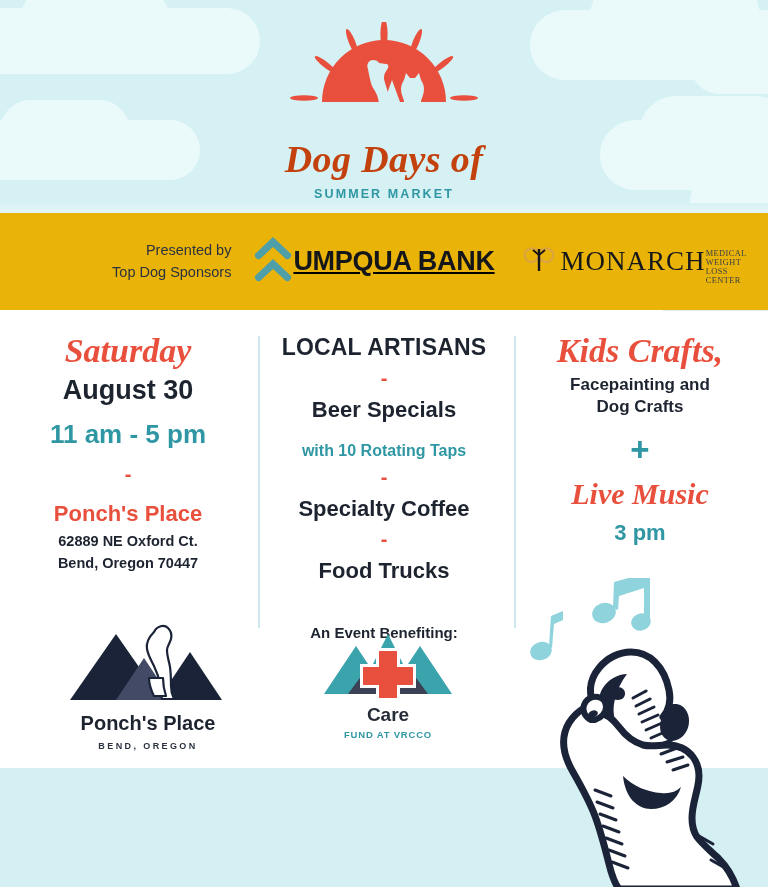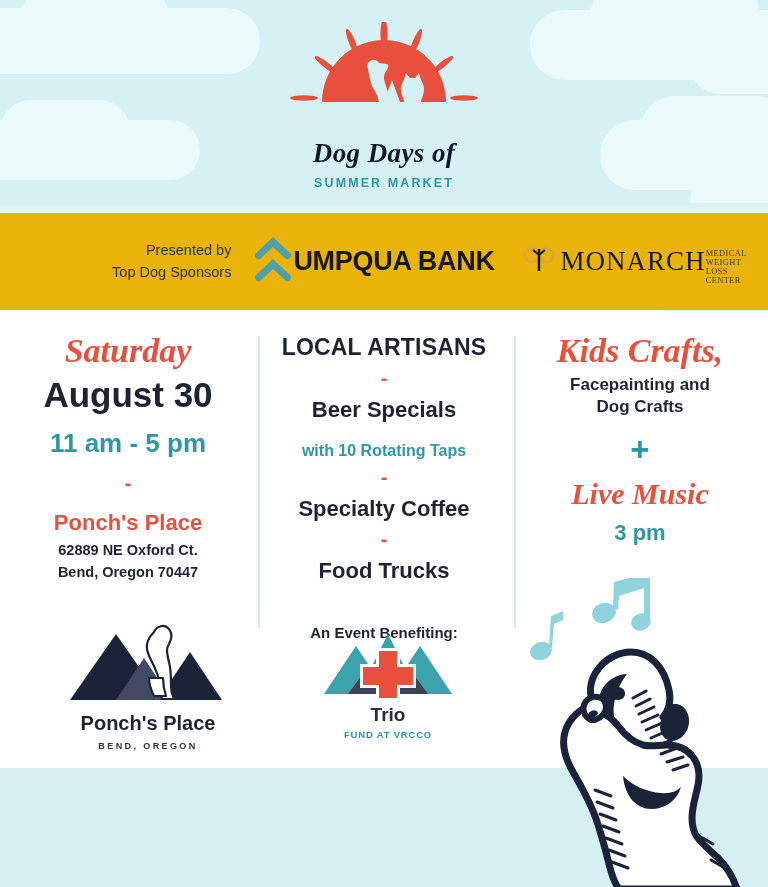--- a/index.html
+++ b/index.html
@@ -23,39 +23,39 @@
   .cloud.c3c{left:690px;top:34px;width:150px;height:60px;}
   .cloud.c4{left:600px;top:120px;width:260px;height:70px;}
   .cloud.c4b{left:640px;top:96px;width:150px;height:70px;}
   .cloud.c5{left:690px;top:172px;width:200px;height:58px;}
   .skyfade{position:absolute;left:0;bottom:0;width:768px;height:10px;background:linear-gradient(#d6f1f4,#e5f5f7);}
 
   
   .logo-wrap{position:absolute;left:0;top:22px;width:768px;text-align:center;}
   .sunburst{position:relative;width:240px;height:112px;margin:0 auto;}
   .logo-title{
-    margin-top:6px;color:#0f172a;
+    margin-top:6px;color:#c2410c;
     font-family:"Liberation Serif", serif;
-    font-style:italic;font-weight:bold;font-size:27px;letter-spacing:.4px;
+    font-style:italic;font-weight:bold;font-size:38px;letter-spacing:.4px;
     line-height:1;
   }
   .logo-sub{
     margin-top:9px;color:#2f97a3;font-weight:bold;font-size:12.5px;letter-spacing:2.1px;
   }
 
   
   .sponsor-band{
     position:absolute;left:0;top:213px;width:768px;height:97px;
     background:#eab308;display:flex;align-items:center;justify-content:center;gap:22px;
     border-bottom:1px solid #e3edf1;
   }
   .presented{
     color:#2b3240;font-size:14.5px;line-height:1.45;text-align:right;width:132px;
   }
-  .umpqua{display:flex;align-items:center;gap:0;}
+  .umpqua{display:flex;align-items:center;gap:0;text-decoration:underline;}
   .umpqua-word{font-size:27px;font-weight:bold;color:#15161a;letter-spacing:-.3px;}
   .monarch{display:flex;flex-direction:row;align-items:center;width:152px;}
   .monarch-word{
     font-family:"Liberation Serif", serif;font-size:27px;color:#16181c;letter-spacing:1px;line-height:1;
   }
   .monarch-sub{
     font-family:"Liberation Serif", serif;font-size:8.4px;color:#3a3f47;letter-spacing:.45px;margin-top:10px;
   }
   .monarch-rule{width:148px;height:1px;background:#cfc39a;margin-bottom:2px;}
 
@@ -69,21 +69,21 @@
 
   .script{
     font-family:"Liberation Serif", serif;font-style:italic;font-weight:bold;
     color:#e8503d;line-height:1;
   }
   .hdr-script{font-size:34px;}
   .dark{color:#1d2430;font-weight:bold;}
   .teal{color:#2f97a3;font-weight:bold;}
   .dash{color:#e8503d;font-weight:bold;font-size:20px;line-height:1;}
 
-  .c-left .l-date{font-size:35px;margin-top:7px;}
+  .c-left .l-date{font-size:27px;margin-top:7px;}
   .c-left .l-time{font-size:26px;margin-top:13px;}
   .c-left .l-dash{margin-top:14px;}
   .c-left .l-venue{font-size:22px;margin-top:17px;}
   .c-left .l-addr{font-size:14.5px;color:#1d2430;font-weight:bold;line-height:1.45;margin-top:4px;}
 
   .c-mid .m-head{font-size:23px;letter-spacing:.2px;}
   .c-mid .m-item{font-size:22px;margin-top:9px;}
   .c-mid .m-sub{font-size:16px;margin-top:19px;}
   .c-mid .m-dash{margin-top:7px;}
   .c-mid .benefit{font-size:15px;margin-top:40px;}
@@ -257,21 +257,21 @@
       <svg width="140" height="78" viewBox="0 0 140 78" xmlns="http://www.w3.org/2000/svg">
         <path d="M6 74 L38 26 L70 74 Z" fill="#3aa3ab"></path>
         <path d="M70 74 L102 26 L134 74 Z" fill="#3aa3ab"></path>
         <path d="M40 74 L70 14 L100 74 Z" fill="#3aa3ab"></path>
         <path d="M30 74 L52 44 L74 74 Z" fill="#3b4255"></path>
         <path d="M66 74 L88 44 L110 74 Z" fill="#3b4255"></path>
         <path d="M58 28 h24 v16 h16 v24 h-16 v16 h-24 v-16 h-16 v-24 h16 z" fill="#ffffff"></path>
         <path d="M61 31 h18 v16 h16 v18 h-16 v16 h-18 v-16 h-16 v-18 h16 z" fill="#e8503d"></path>
       </svg>
     </span>
-    <div class="care-name">Trio</div>
+    <div class="care-name">Care</div>
     <div class="care-sub">FUND AT VRCCO</div>
   </div>
 
   <div class="dogart-fg">
     <svg width="253" height="309" viewBox="0 0 253 309" xmlns="http://www.w3.org/2000/svg">
 
       <g fill="#8fd3dc">
 
         <ellipse cx="26" cy="73" rx="11" ry="9" transform="rotate(-18 26 73)"></ellipse>
         <path d="M34 68 L36 38 L48 33 L48 42 L39 46 L37 70 Z"></path>

